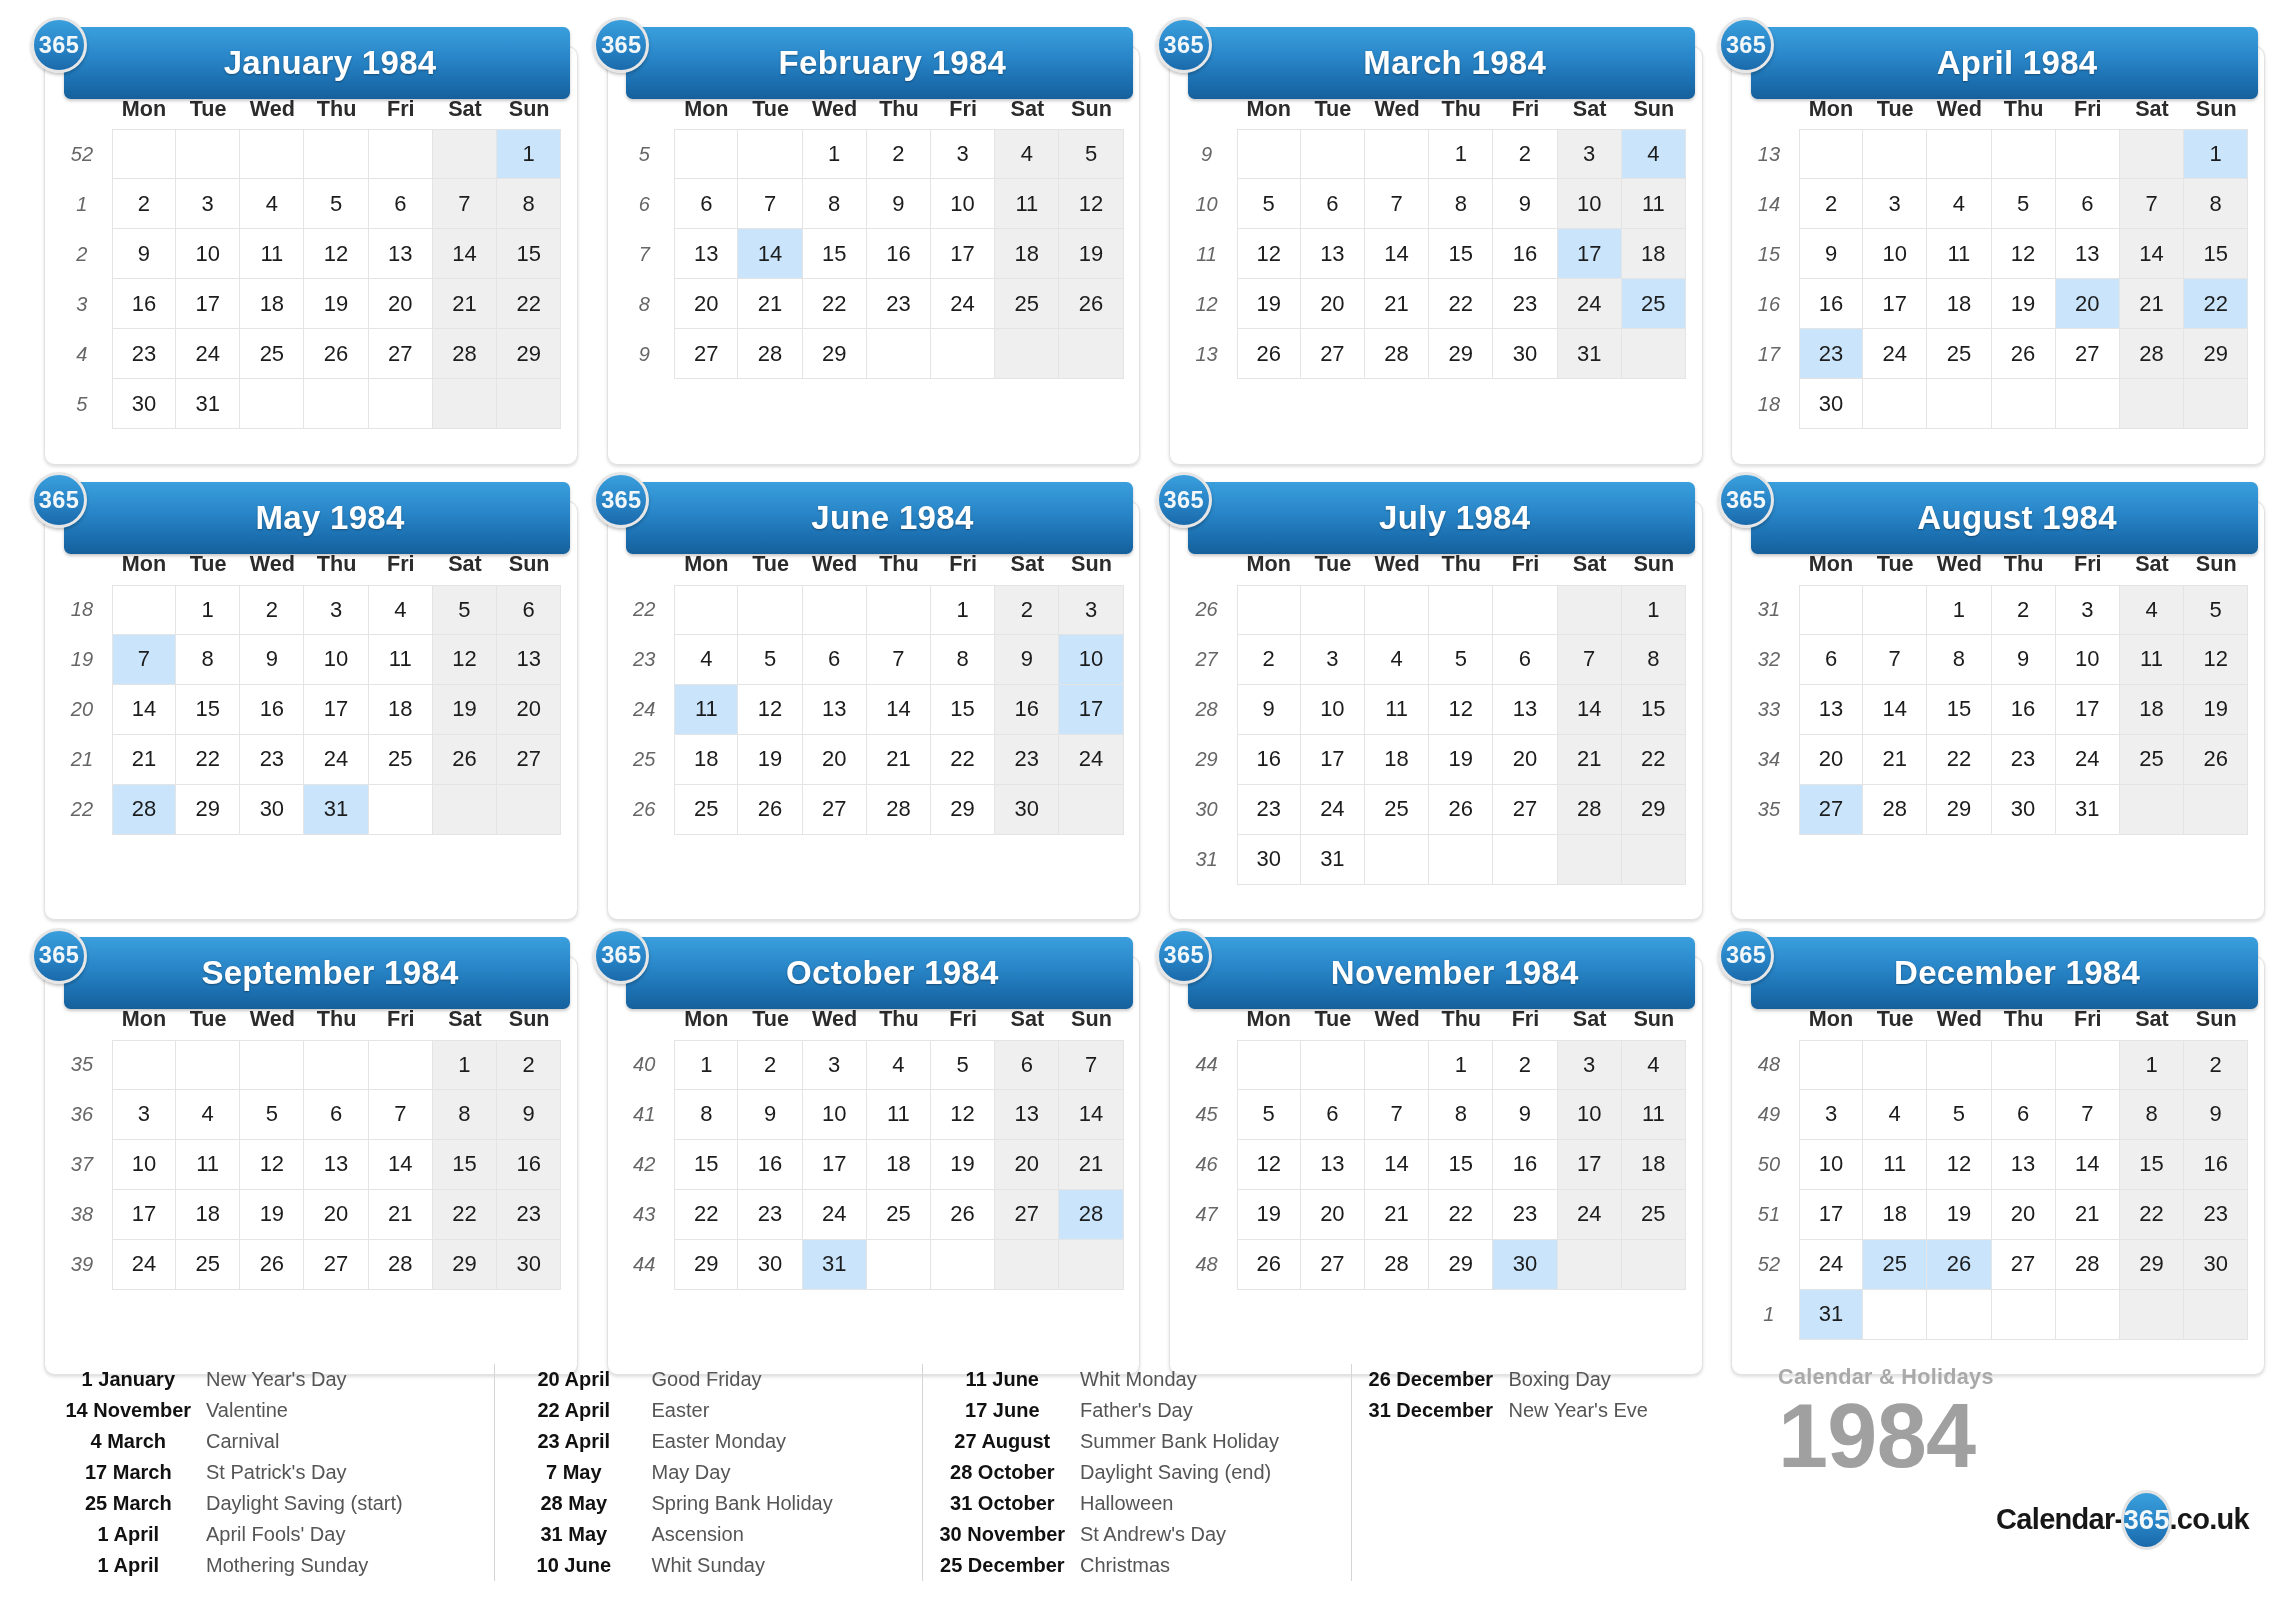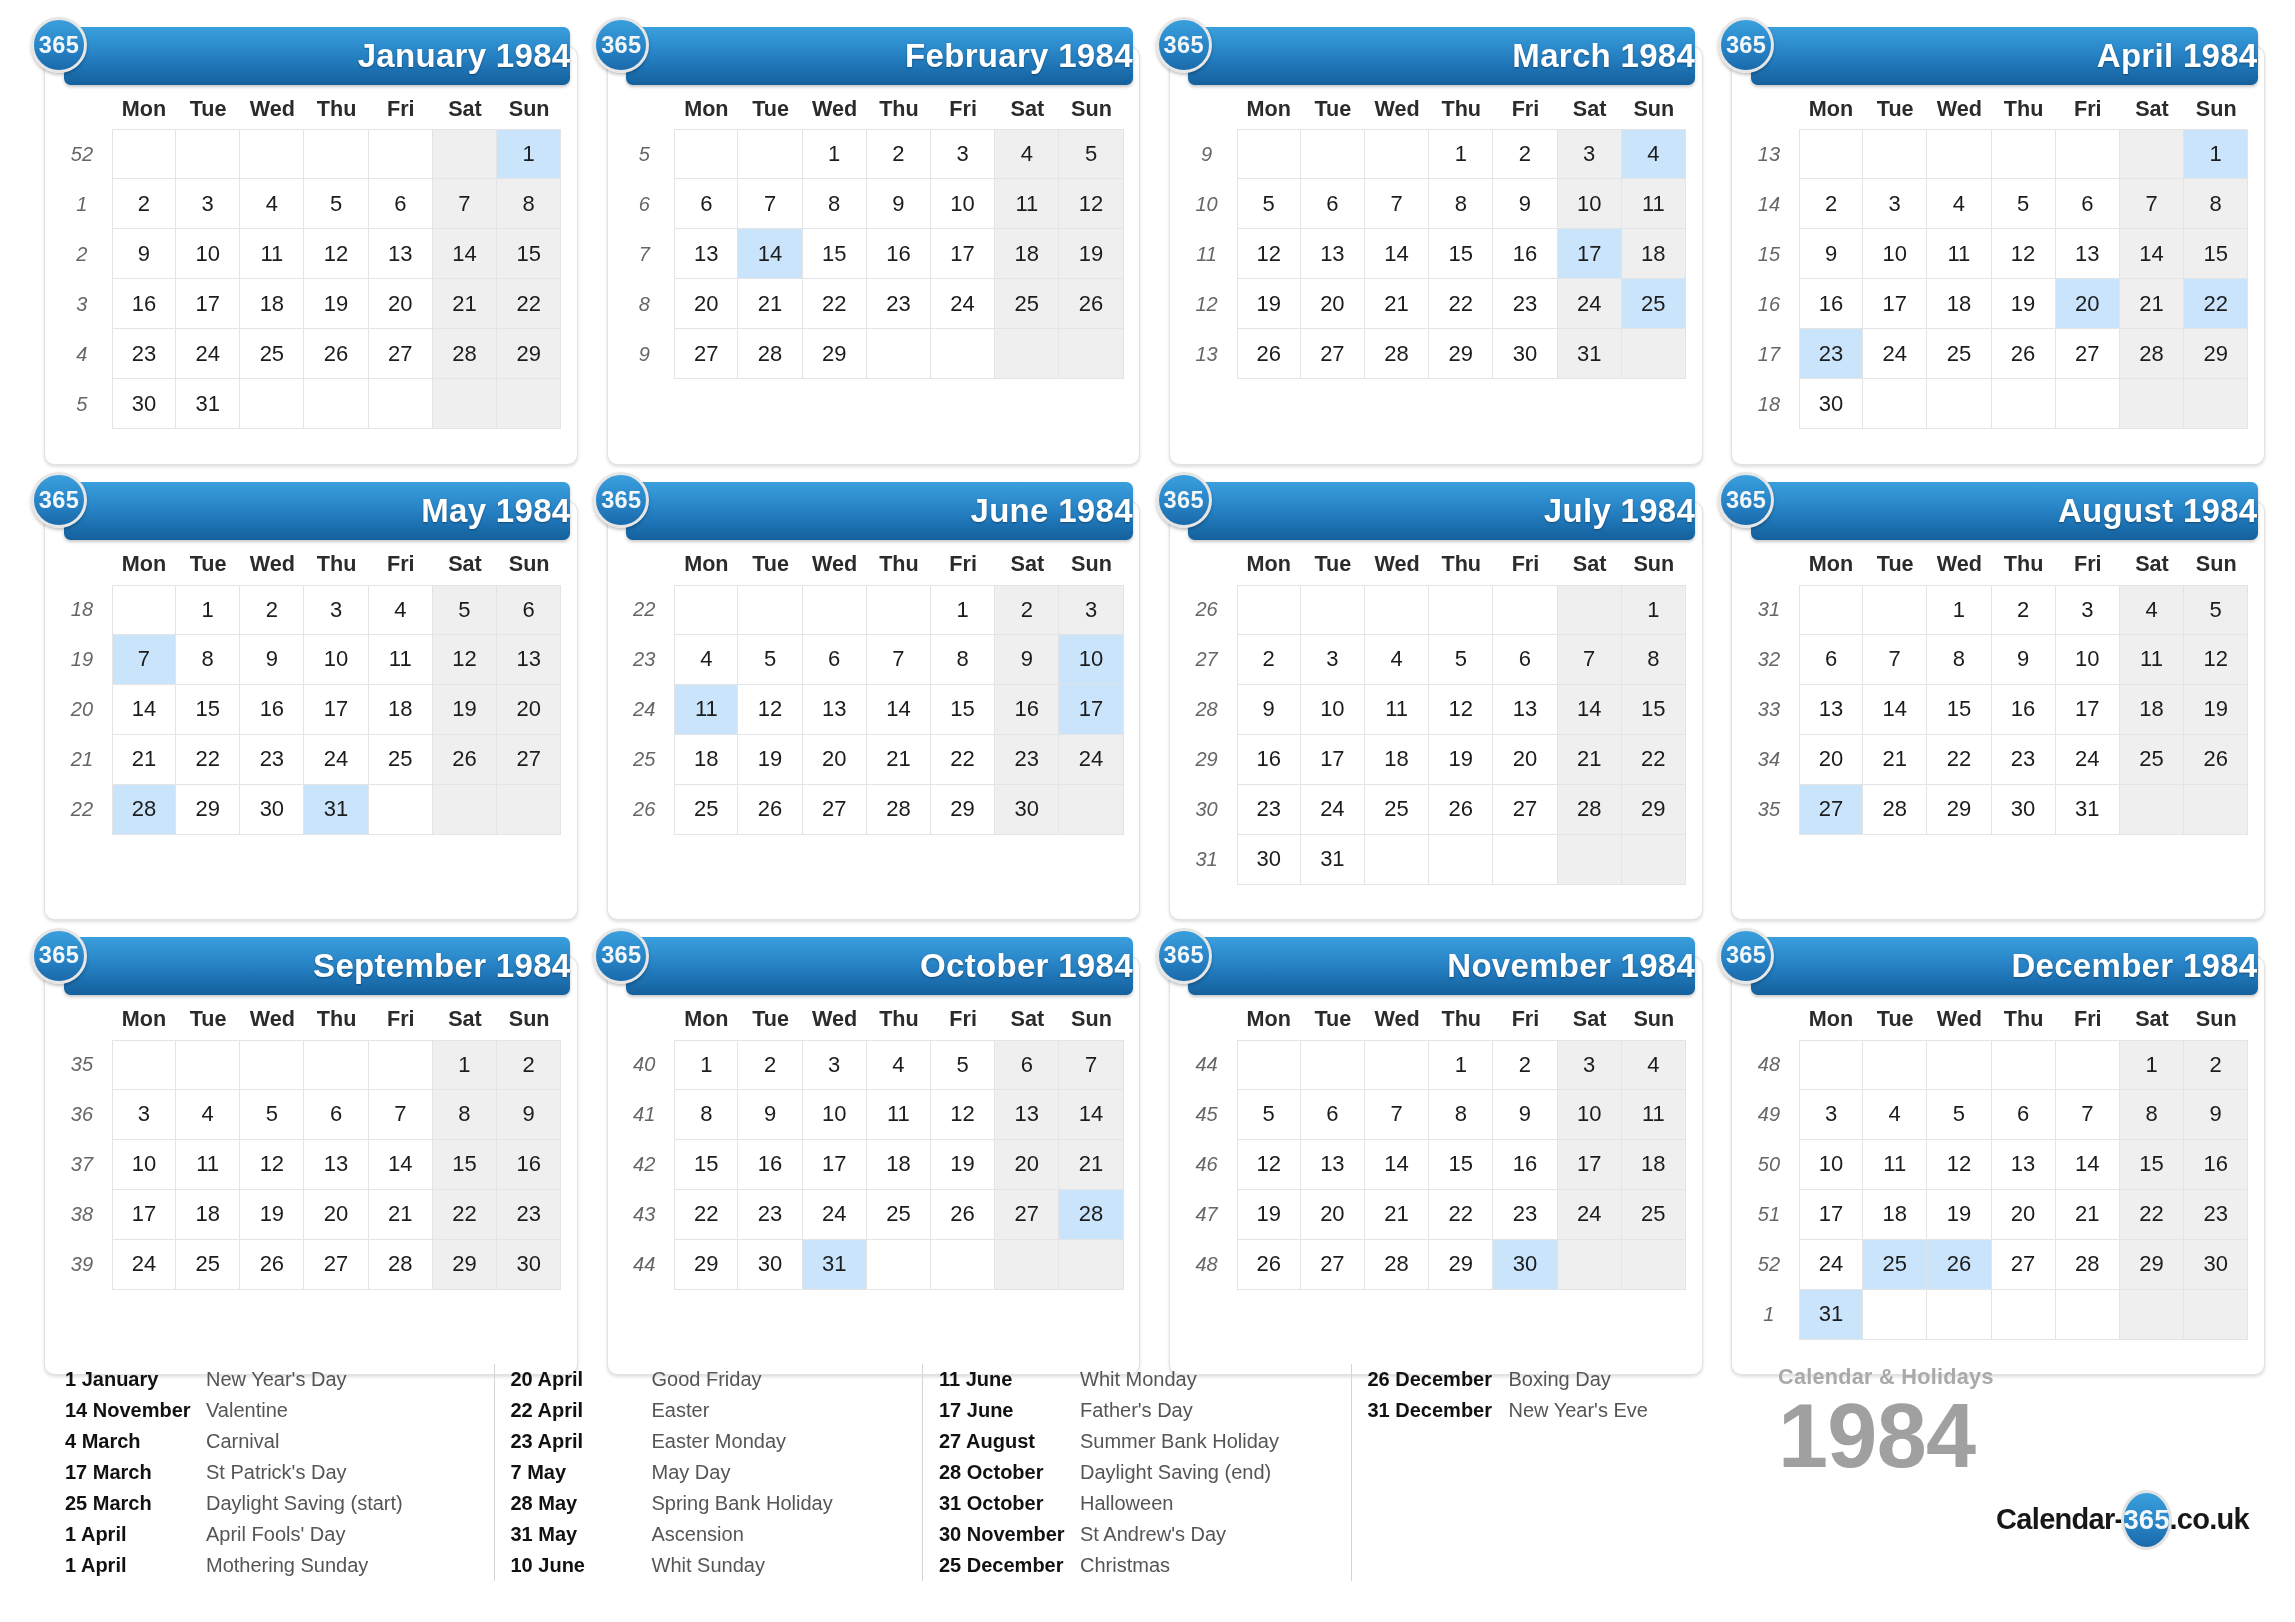--- a/index.html
+++ b/index.html
@@ -30,27 +30,27 @@
     box-shadow: 0 1.3px 3.3px rgba(0,0,0,0.13);
     height: 419px;
     padding: 0;
   }
 
   .month-header {
     position: absolute;
     top: -19.6px;
     left: 18.3px;
     right: 6.5px;
-    height: 58px;
+    height: 72px;
     border-radius: 6.5px;
     background: linear-gradient(to bottom, #3a9fdd 0%, #2986c8 42%, #1d72b3 72%, #15609c 100%);
     box-shadow: 0 2px 3.3px rgba(0,0,0,0.22);
     display: flex;
     align-items: center;
-    justify-content: flex-end;
+    justify-content: center;
   }
   .month-title {
     color: #ffffff;
     font-size: 33px;
     font-weight: bold;
     letter-spacing: 0.3px;
     text-shadow: 0 1.3px 2px rgba(0,0,0,0.35);
     padding-left: 26px;
   }
 
@@ -126,21 +126,21 @@
   .legend-row {
     display: grid;
     grid-template-columns: 141px 1fr;
     height: 31px;
     align-items: center;
   }
   .legend-date {
     font-size: 20px;
     font-weight: bold;
     color: #111;
-    text-align: left;
+    text-align: center;
     padding-right: 14.4px;
   }
   .legend-name { font-size: 20px; color: #555; }
 
   
   .brand { position: absolute; right: 46px; top: 1364px; width: 471px; }
   .brand-sub { font-size: 21.6px; color: #a9a9a9; font-weight: bold; letter-spacing: 0.3px; }
   .brand-year {
     font-size: 90px; font-weight: bold; color: #a0a0a0;
     line-height: 1.02; margin-top: 1.3px; letter-spacing: -0.7px;

